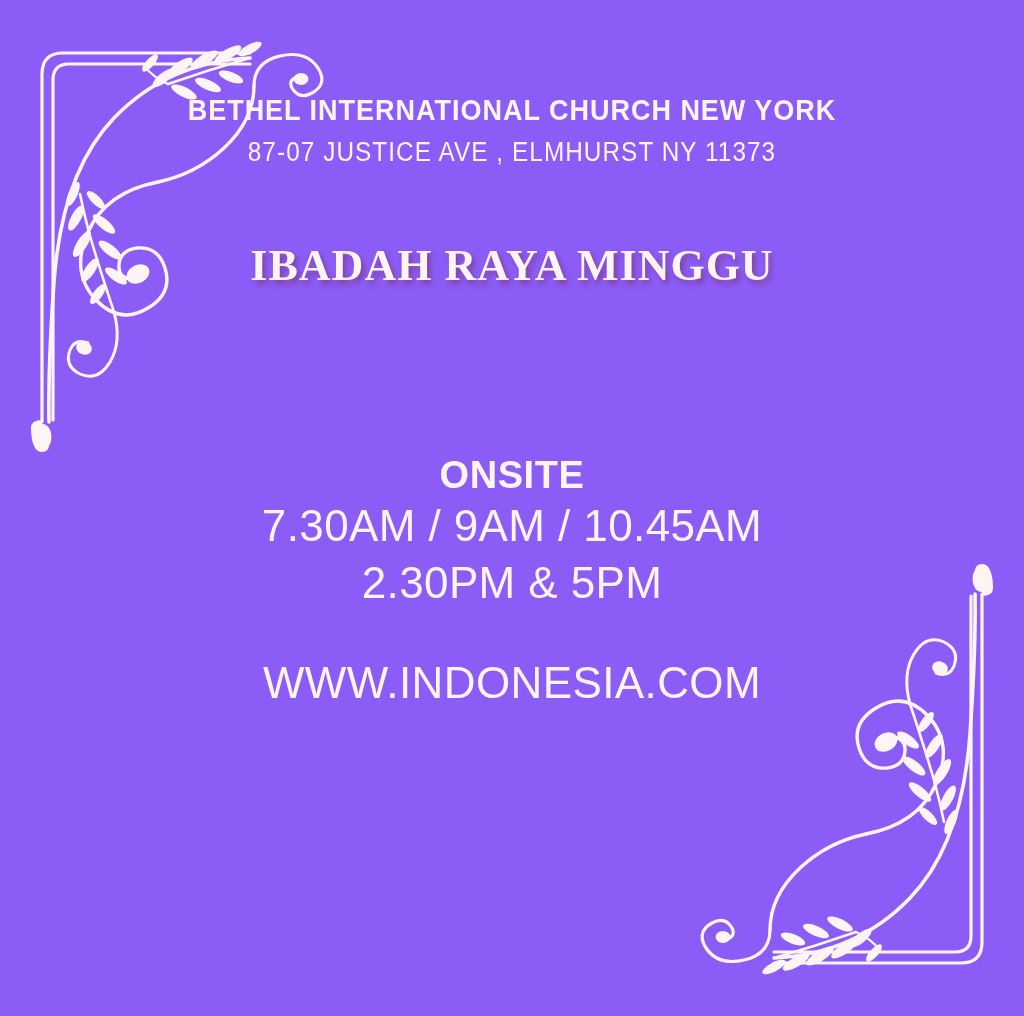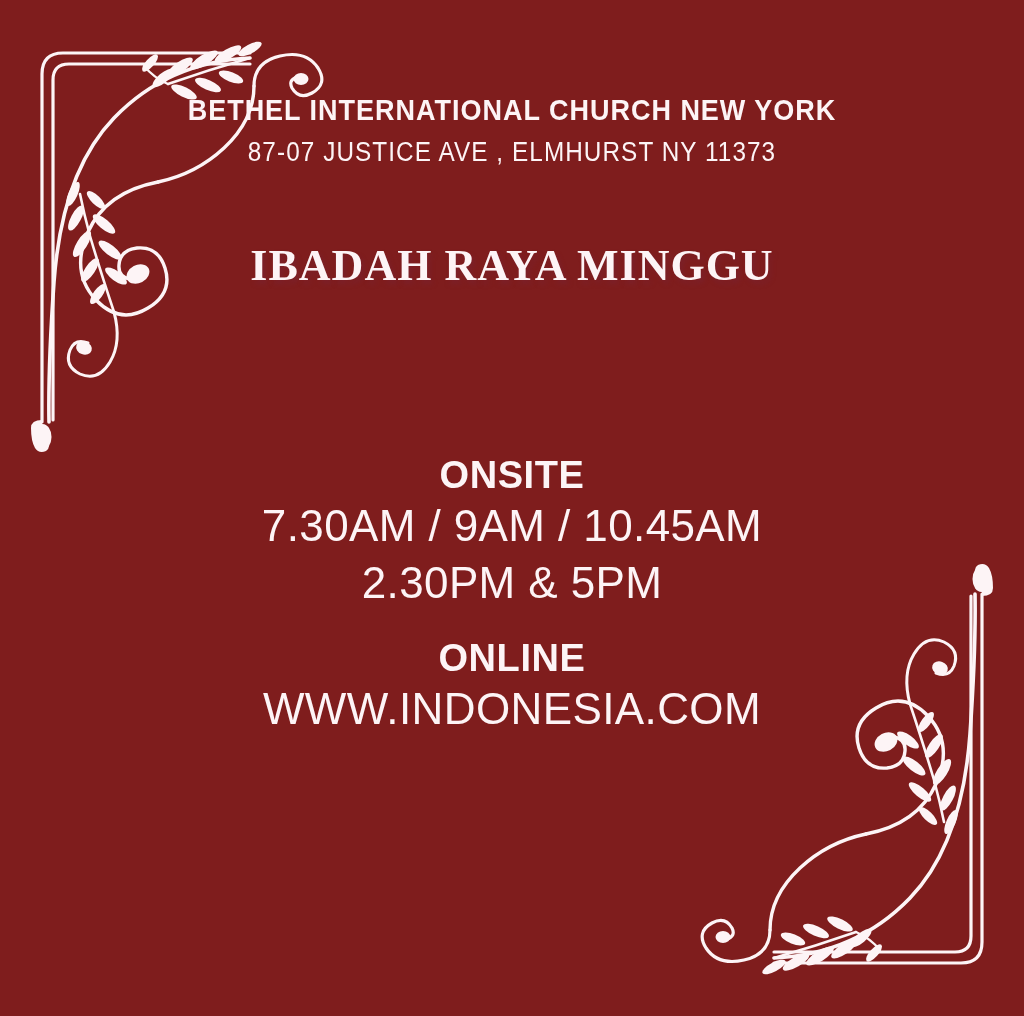--- a/index.html
+++ b/index.html
@@ -10,21 +10,21 @@
     width: 1024px;
     height: 1016px;
     overflow: hidden;
     font-family: "Liberation Sans", sans-serif;
   }
 
   #poster {
     position: relative;
     width: 1024px;
     height: 1016px;
-    background: #7f1d1d;
+    background: #8b5cf6;
     overflow: hidden;
   }
 
   
   .ornament {
     position: absolute;
     width: 340px;
     height: 430px;
     pointer-events: none;
   }
@@ -92,21 +92,21 @@
     font-size: 44px;
     letter-spacing: 0.4px;
     line-height: 1.28;
     white-space: nowrap;
   }
   .section-line sup {
     font-size: 0.58em;
     vertical-align: super;
     line-height: 0;
   }
-  #section-onsite { margin-bottom: 24px; }
+  #section-onsite { margin-bottom: 44px; }
   #section-online { margin-bottom: 44px; }
 </style>
 </head>
 <body>
 
 <div id="poster">
 
   <div class="ornament" id="ornament-top-left">
     <svg viewBox="0 0 340 430" xmlns="http://www.w3.org/2000/svg" fill="none" stroke="#fdf4f6" stroke-linecap="round" stroke-linejoin="round">
 
@@ -227,19 +227,18 @@
 
   <div class="center-col" id="sections">
 
     <div class="section" id="section-onsite">
       <div class="section-heading">ONSITE</div>
       <div class="section-line">7.30AM / 9AM / 10.45AM</div>
       <div class="section-line">2.30PM &amp; 5PM</div>
     </div>
 
     <div class="section" id="section-online">
-      <div class="section-heading">ONLINE</div>
       <div class="section-line">WWW.INDONESIA.COM</div>
     </div>
 
 
   </div>
 </div>
 
 </body></html>

